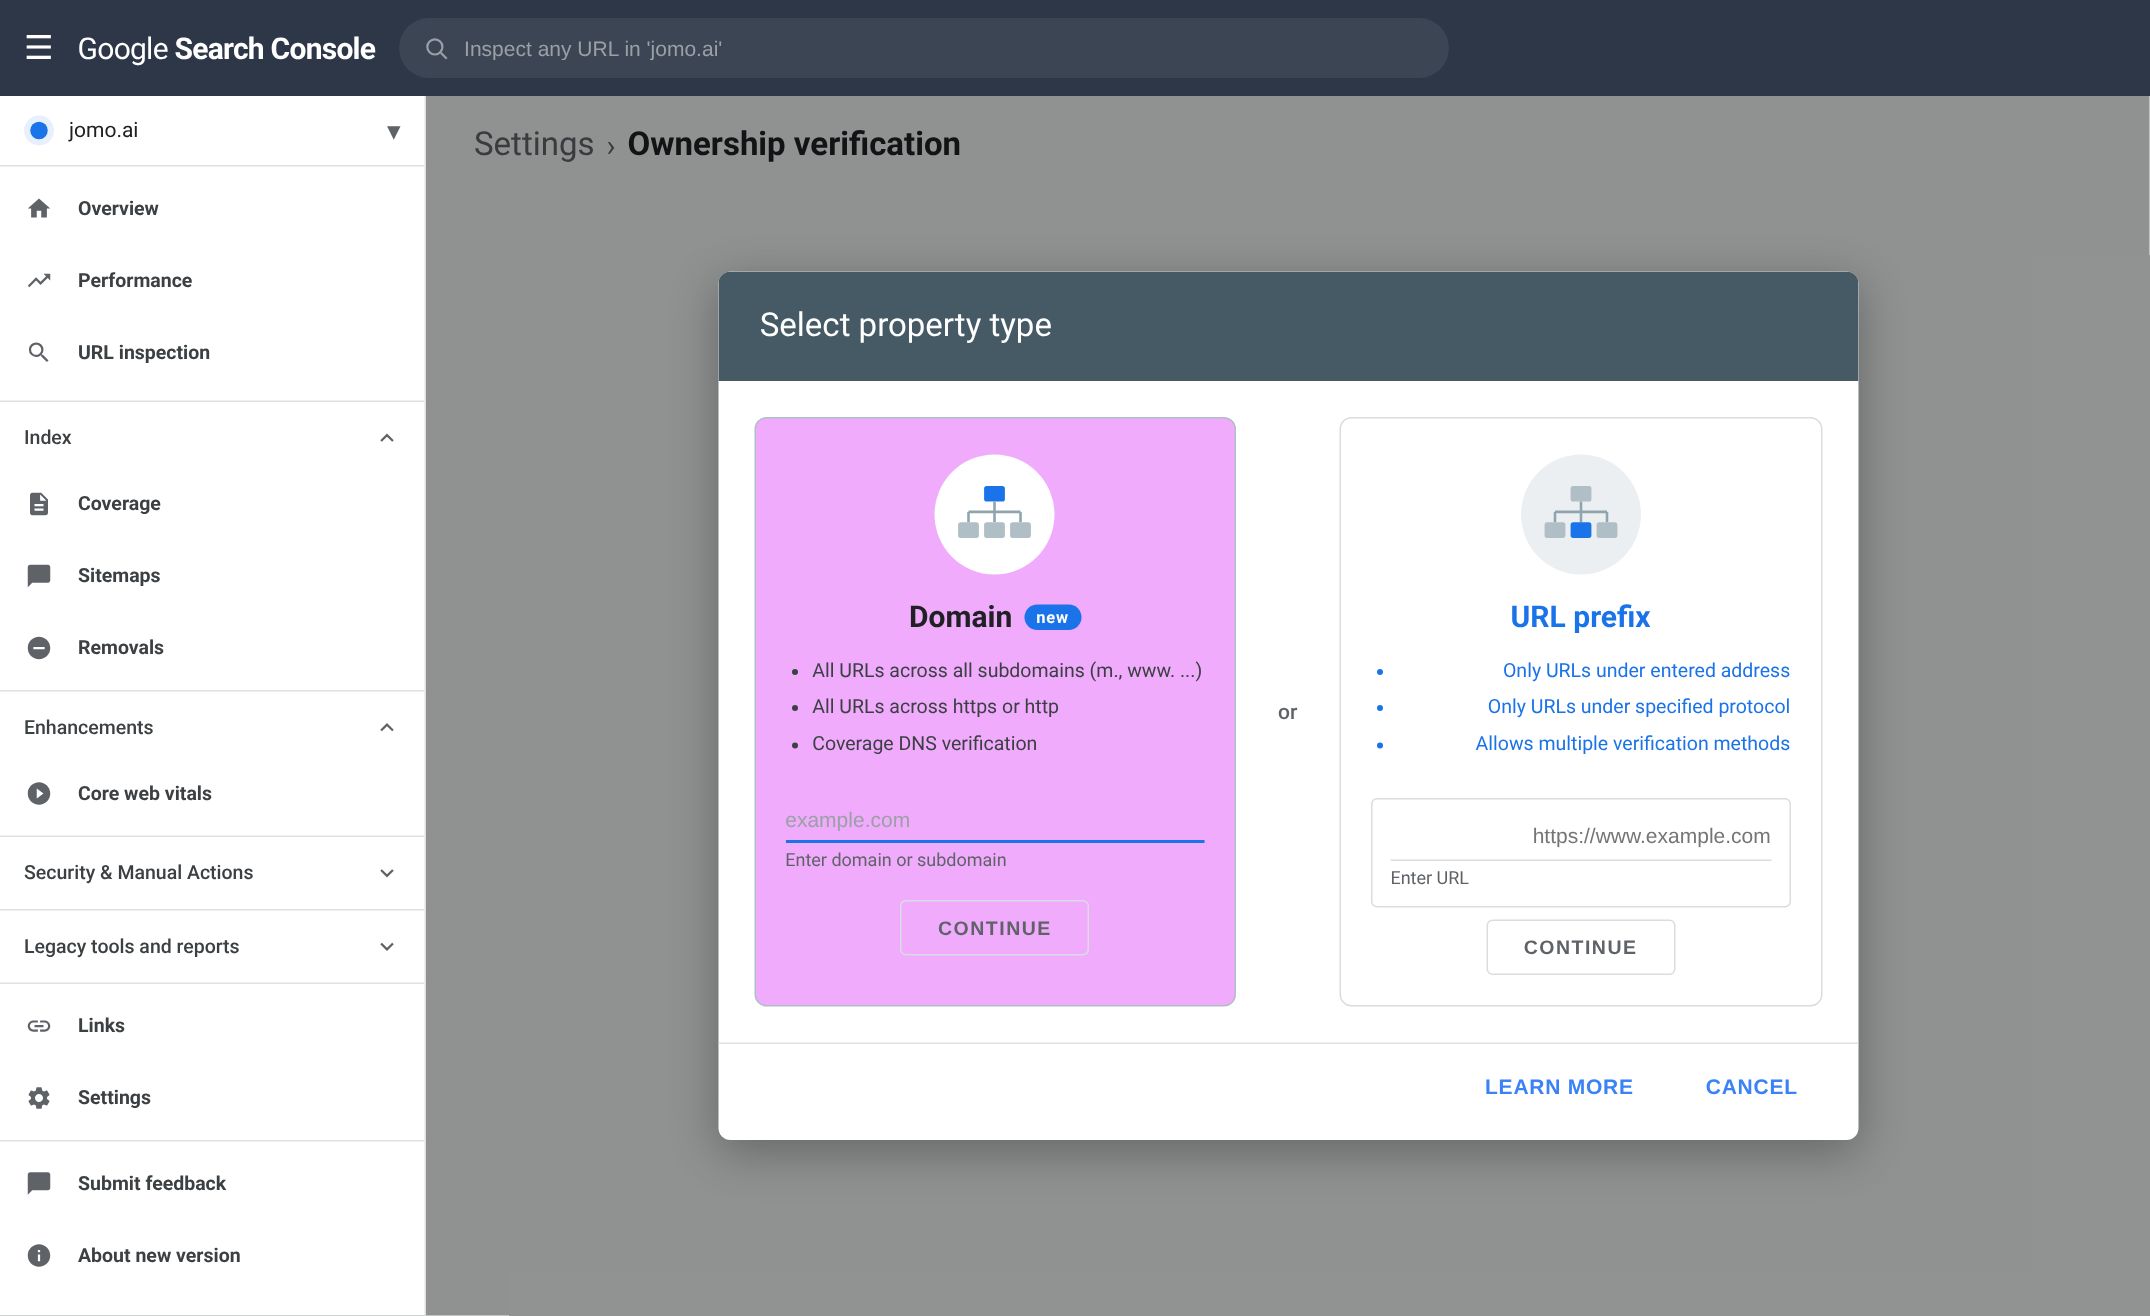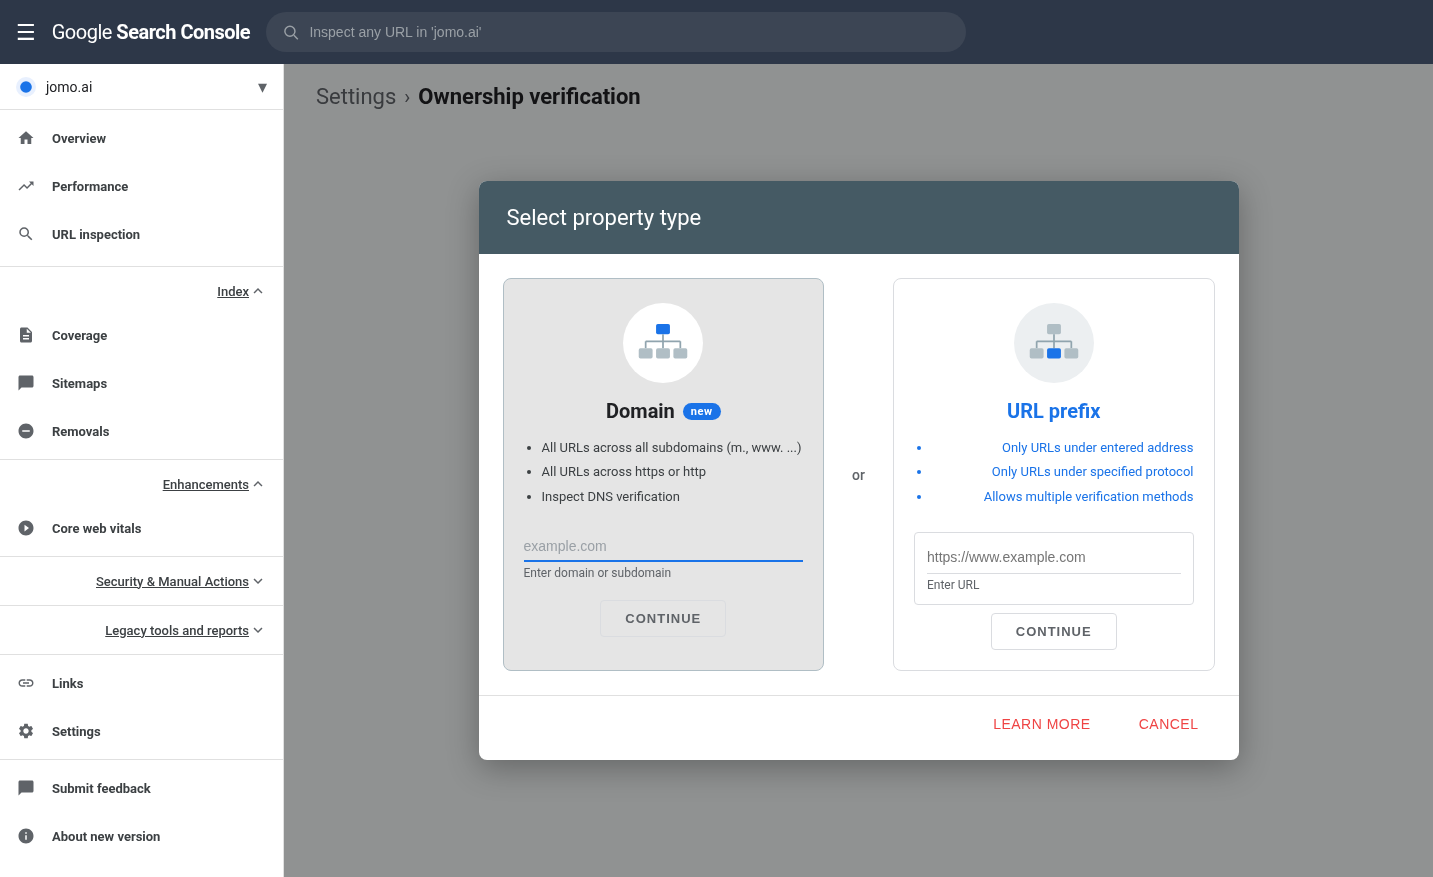--- a/index.html
+++ b/index.html
@@ -92,22 +92,21 @@
 
     .nav-section-header {
       display: flex;
       align-items: center;
       padding: 0 16px;
       height: 40px;
       cursor: pointer;
       color: #3c4043;
       font-size: 13px;
       font-weight: 500;
-      justify-content: flex-end;
-      text-decoration: underline;
+      justify-content: space-between;
     }
 
     .divider { height: 1px; background: #e0e0e0; margin: 4px 0; }
 
     
     .main-content {
       flex: 1;
       background: #f1f3f4;
       position: relative;
       overflow: auto;
@@ -178,21 +177,21 @@
     .property-card {
       flex: 1;
       border: 1px solid #dadce0;
       border-radius: 8px;
       padding: 24px 20px 20px;
       display: flex;
       flex-direction: column;
       align-items: center;
     }
     .property-card.domain-card {
-      background: #e5e5e5;
+      background: #f0abfc;
       border-color: #b0bec5;
     }
     .property-card.url-card {
       background: #fff;
     }
 
     .card-icon-circle {
       width: 80px;
       height: 80px;
       border-radius: 50%;
@@ -271,20 +270,21 @@
     }
     .url-input {
       width: 100%;
       border: none;
       border-bottom: 1px solid #dadce0;
       background: transparent;
       font-size: 14px;
       padding: 4px 0 8px;
       outline: none;
       color: #9aa0a6;
+      text-align: right;
     }
     .url-input-label {
       font-size: 12px;
       color: #5f6368;
       margin-top: 4px;
     }
 
     .continue-btn {
       border: 1px solid #dadce0;
       background: transparent;
@@ -302,27 +302,27 @@
       display: flex;
       justify-content: flex-end;
       padding: 12px 24px 20px;
       gap: 16px;
       border-top: 1px solid #e0e0e0;
     }
     .footer-btn {
       background: transparent;
       border: none;
       font-size: 14px;
-      font-weight: 400;
+      font-weight: 700;
       letter-spacing: 0.5px;
       text-transform: uppercase;
       cursor: pointer;
       padding: 8px 16px;
       border-radius: 4px;
-      color: #ef4444;
+      color: #3b82f6;
     }
   </style>
 </head>
 <body>
 
 <div class="topbar">
   <span class="topbar-menu-icon">☰</span>
   <div class="topbar-logo">
     <span class="topbar-logo-text">
       Google <span>Search Console</span>
@@ -516,21 +516,21 @@
                 <rect x="42" y="30" width="16" height="12" rx="2" fill="#b0bec5"></rect>
               </svg>
             </div>
             <div class="card-title-row">
               <span class="card-title">Domain</span>
               <span class="new-badge">new</span>
             </div>
             <ul class="card-bullets">
               <li>All URLs across all subdomains (m., www. ...)</li>
               <li>All URLs across https or http</li>
-              <li>Inspect DNS verification</li>
+              <li>Coverage DNS verification</li>
             </ul>
             <div class="card-input-group">
               <input type="text" class="card-input" placeholder="example.com" style="">
               <div class="card-input-label">Enter domain or subdomain</div>
             </div>
             <button class="continue-btn">CONTINUE</button>
           </div>
 
           <div class="or-divider">or</div>
 

